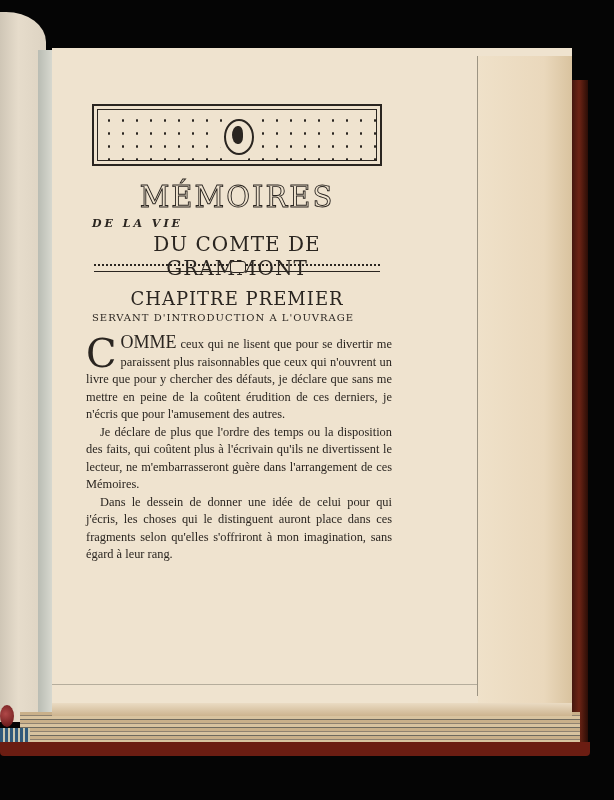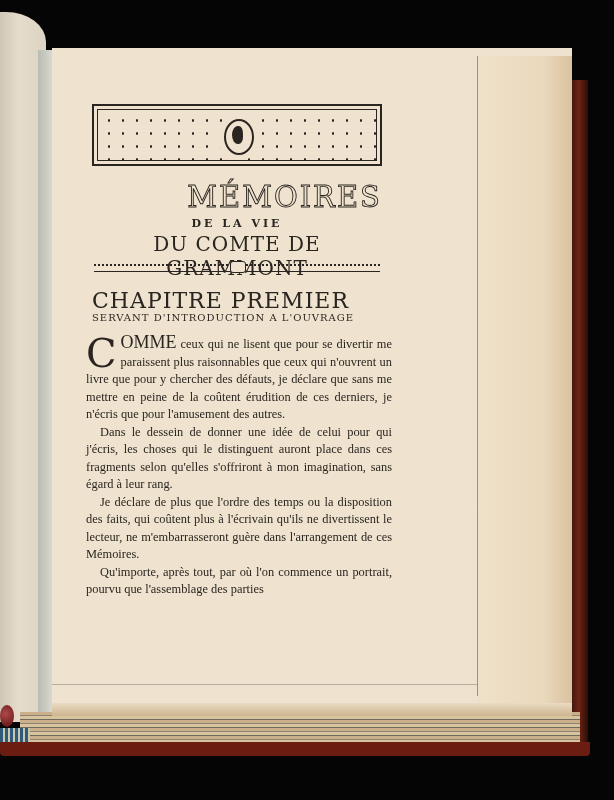--- a/index.html
+++ b/index.html
@@ -77,43 +77,43 @@
   .headpiece .medallion {
     position:absolute; left:50%; top:50%; width:26px; height:32px; margin:-16px 0 0 -13px;
     border:2px solid #2a2520; border-radius:50%; background:#efe3cf;
     box-shadow:0 0 0 6px #efe3cf;
   }
   .headpiece .medallion::after {
     content:""; position:absolute; left:6px; top:5px; width:11px; height:18px;
     border-radius:50% 40% 40% 50%; background:#2a2520;
   }
   .title-memoires {
-    position:absolute; left:0; top:76px; width:290px; text-align:right;
+    position:absolute; left:0; top:76px; width:290px; text-align:center;
     font-size:29px; letter-spacing:2px; color:transparent;
     -webkit-text-stroke:0.9px #2a2520; font-family:"DejaVu Serif", serif;
   }
   .title-delavie {
-    position:absolute; left:0; top:113px; width:290px; text-align:center;
-    font-size:11px; letter-spacing:3px; font-weight:bold;
+    position:absolute; left:0; top:113px; width:290px; text-align:left;
+    font-size:11px; letter-spacing:3px; font-weight:bold;font-style:italic;
   }
   .title-comte {
     position:absolute; left:-8px; top:128px; width:306px; text-align:center;
     font-size:20px; letter-spacing:1px;
   }
   .ornament-rule {
     position:absolute; left:2px; top:160px; width:286px; height:5px;
     border-top:2px dotted #2a2520; border-bottom:1px solid #2a2520;
   }
   .ornament-rule::after {
     content:""; position:absolute; left:136px; top:-5px; width:14px; height:10px;
     background:#efe3cf; border:1px solid #2a2520; border-radius:3px;
   }
   .chapter {
-    position:absolute; left:0; top:184px; width:290px; text-align:left;
-    font-size:22px; letter-spacing:1px;
+    position:absolute; left:0; top:184px; width:290px; text-align:center;
+    font-size:18px; letter-spacing:1px;
   }
   .chapter-sub {
     position:absolute; left:0; top:208px; width:290px; text-align:left;
     font-size:10px; letter-spacing:1px;
   }
   .body-text {
     position:absolute; left:-6px; top:230px; width:306px;
     font-size:12.4px; line-height:17.5px; text-align:justify;
     font-family:"Liberation Serif", serif;
   }
@@ -151,18 +151,17 @@
       </div>
     </div>
     <div class="title-memoires">MÉMOIRES</div>
     <div class="title-delavie">DE LA VIE</div>
     <div class="title-comte">DU COMTE DE GRAMMONT</div>
     <div class="ornament-rule"></div>
     <div class="chapter">CHAPITRE PREMIER</div>
     <div class="chapter-sub">SERVANT D'INTRODUCTION A L'OUVRAGE</div>
     <div class="body-text">
       <p class="first"><span class="dropcap">C</span><span class="smallcaps">OMME</span><span> ceux qui ne lisent que pour se divertir me paraissent plus raisonnables que ceux qui n'ouvrent un livre que pour y chercher des défauts, je déclare que sans me mettre en peine de la coûtent érudition de ces derniers, je n'écris que pour l'amusement des autres.</span></p>
+      <p>Je déclare de plus que l'ordre des temps ou la disposition des faits, qui coûtent plus à l'écrivain qu'ils ne divertissent le lecteur, ne m'embarrasseront guère dans l'arrangement de ces Mémoires.</p>
       <p>Dans le dessein de donner une idée de celui pour qui j'écris, les choses qui le distinguent auront place dans ces fragments selon qu'elles s'offriront à mon imagination, sans égard à leur rang.</p>
-      <p>Je déclare de plus que l'ordre des temps ou la disposition des faits, qui coûtent plus à l'écrivain qu'ils ne divertissent le lecteur, ne m'embarrasseront guère dans l'arrangement de ces Mémoires.</p>
-      <p>Qu'importe, après tout, par où l'on commence un portrait, pourvu que l'assemblage des parties</p>
     </div>
   </div>
 </div>
 
 </body></html>

